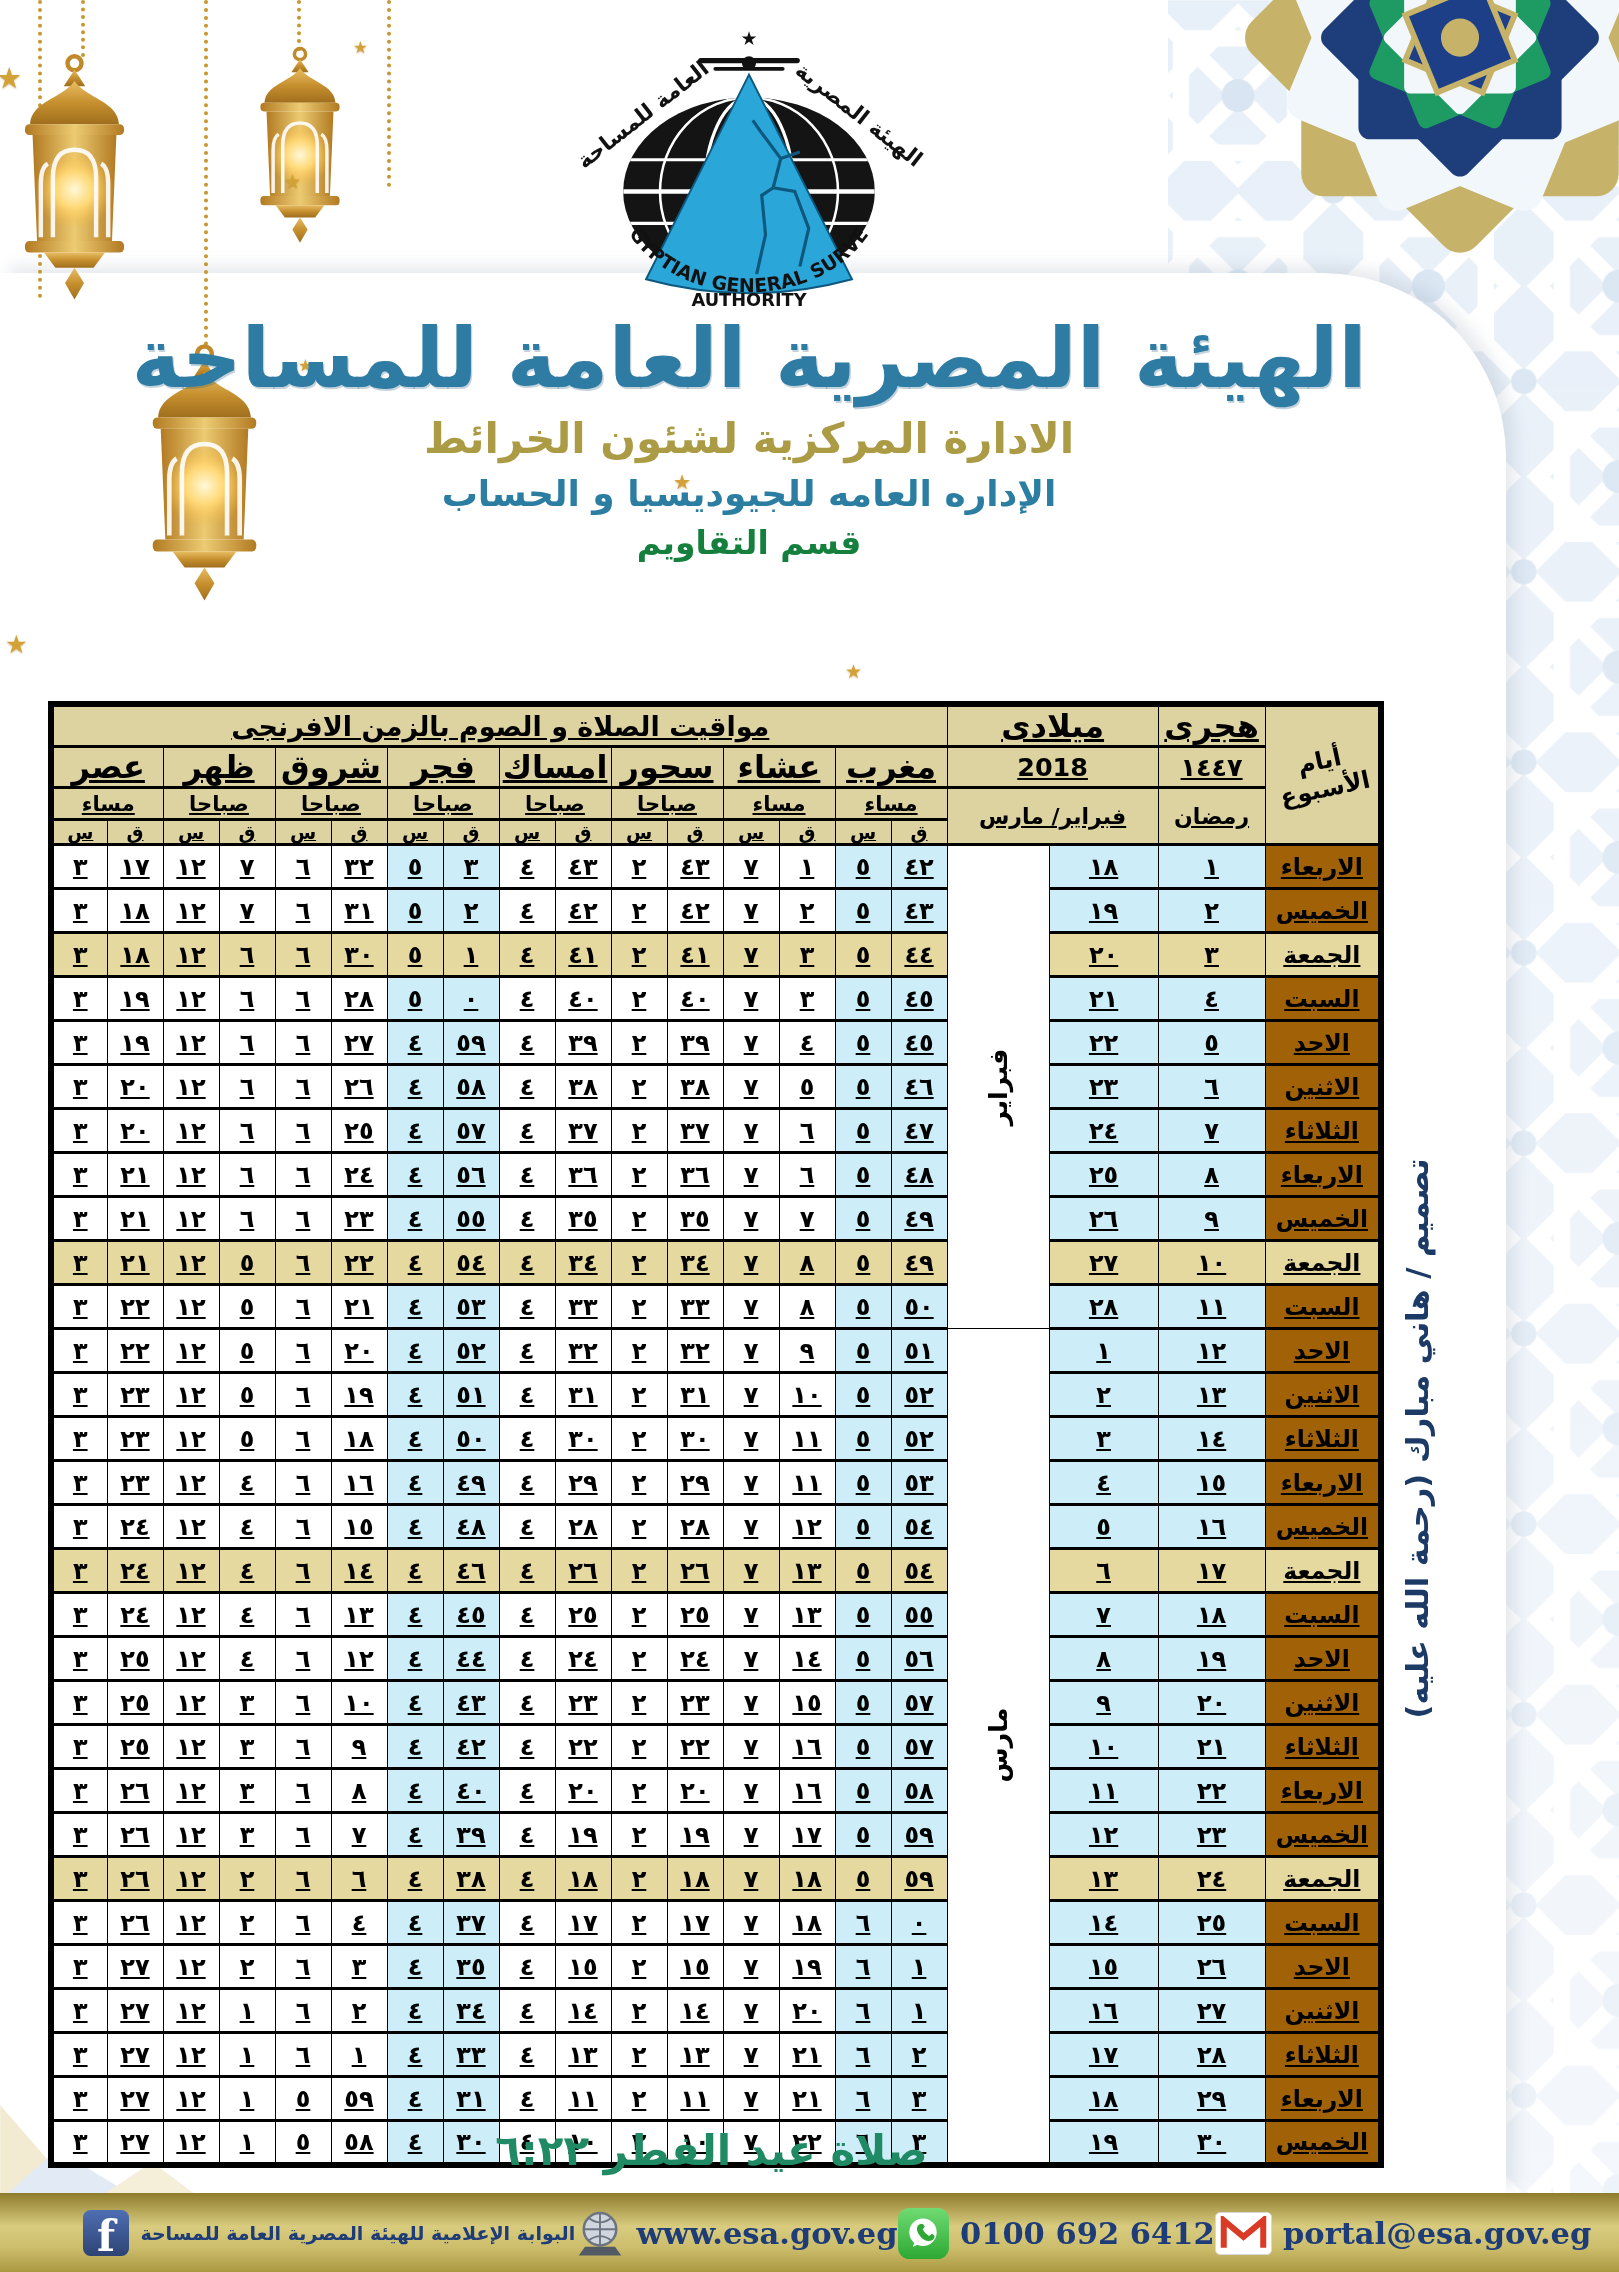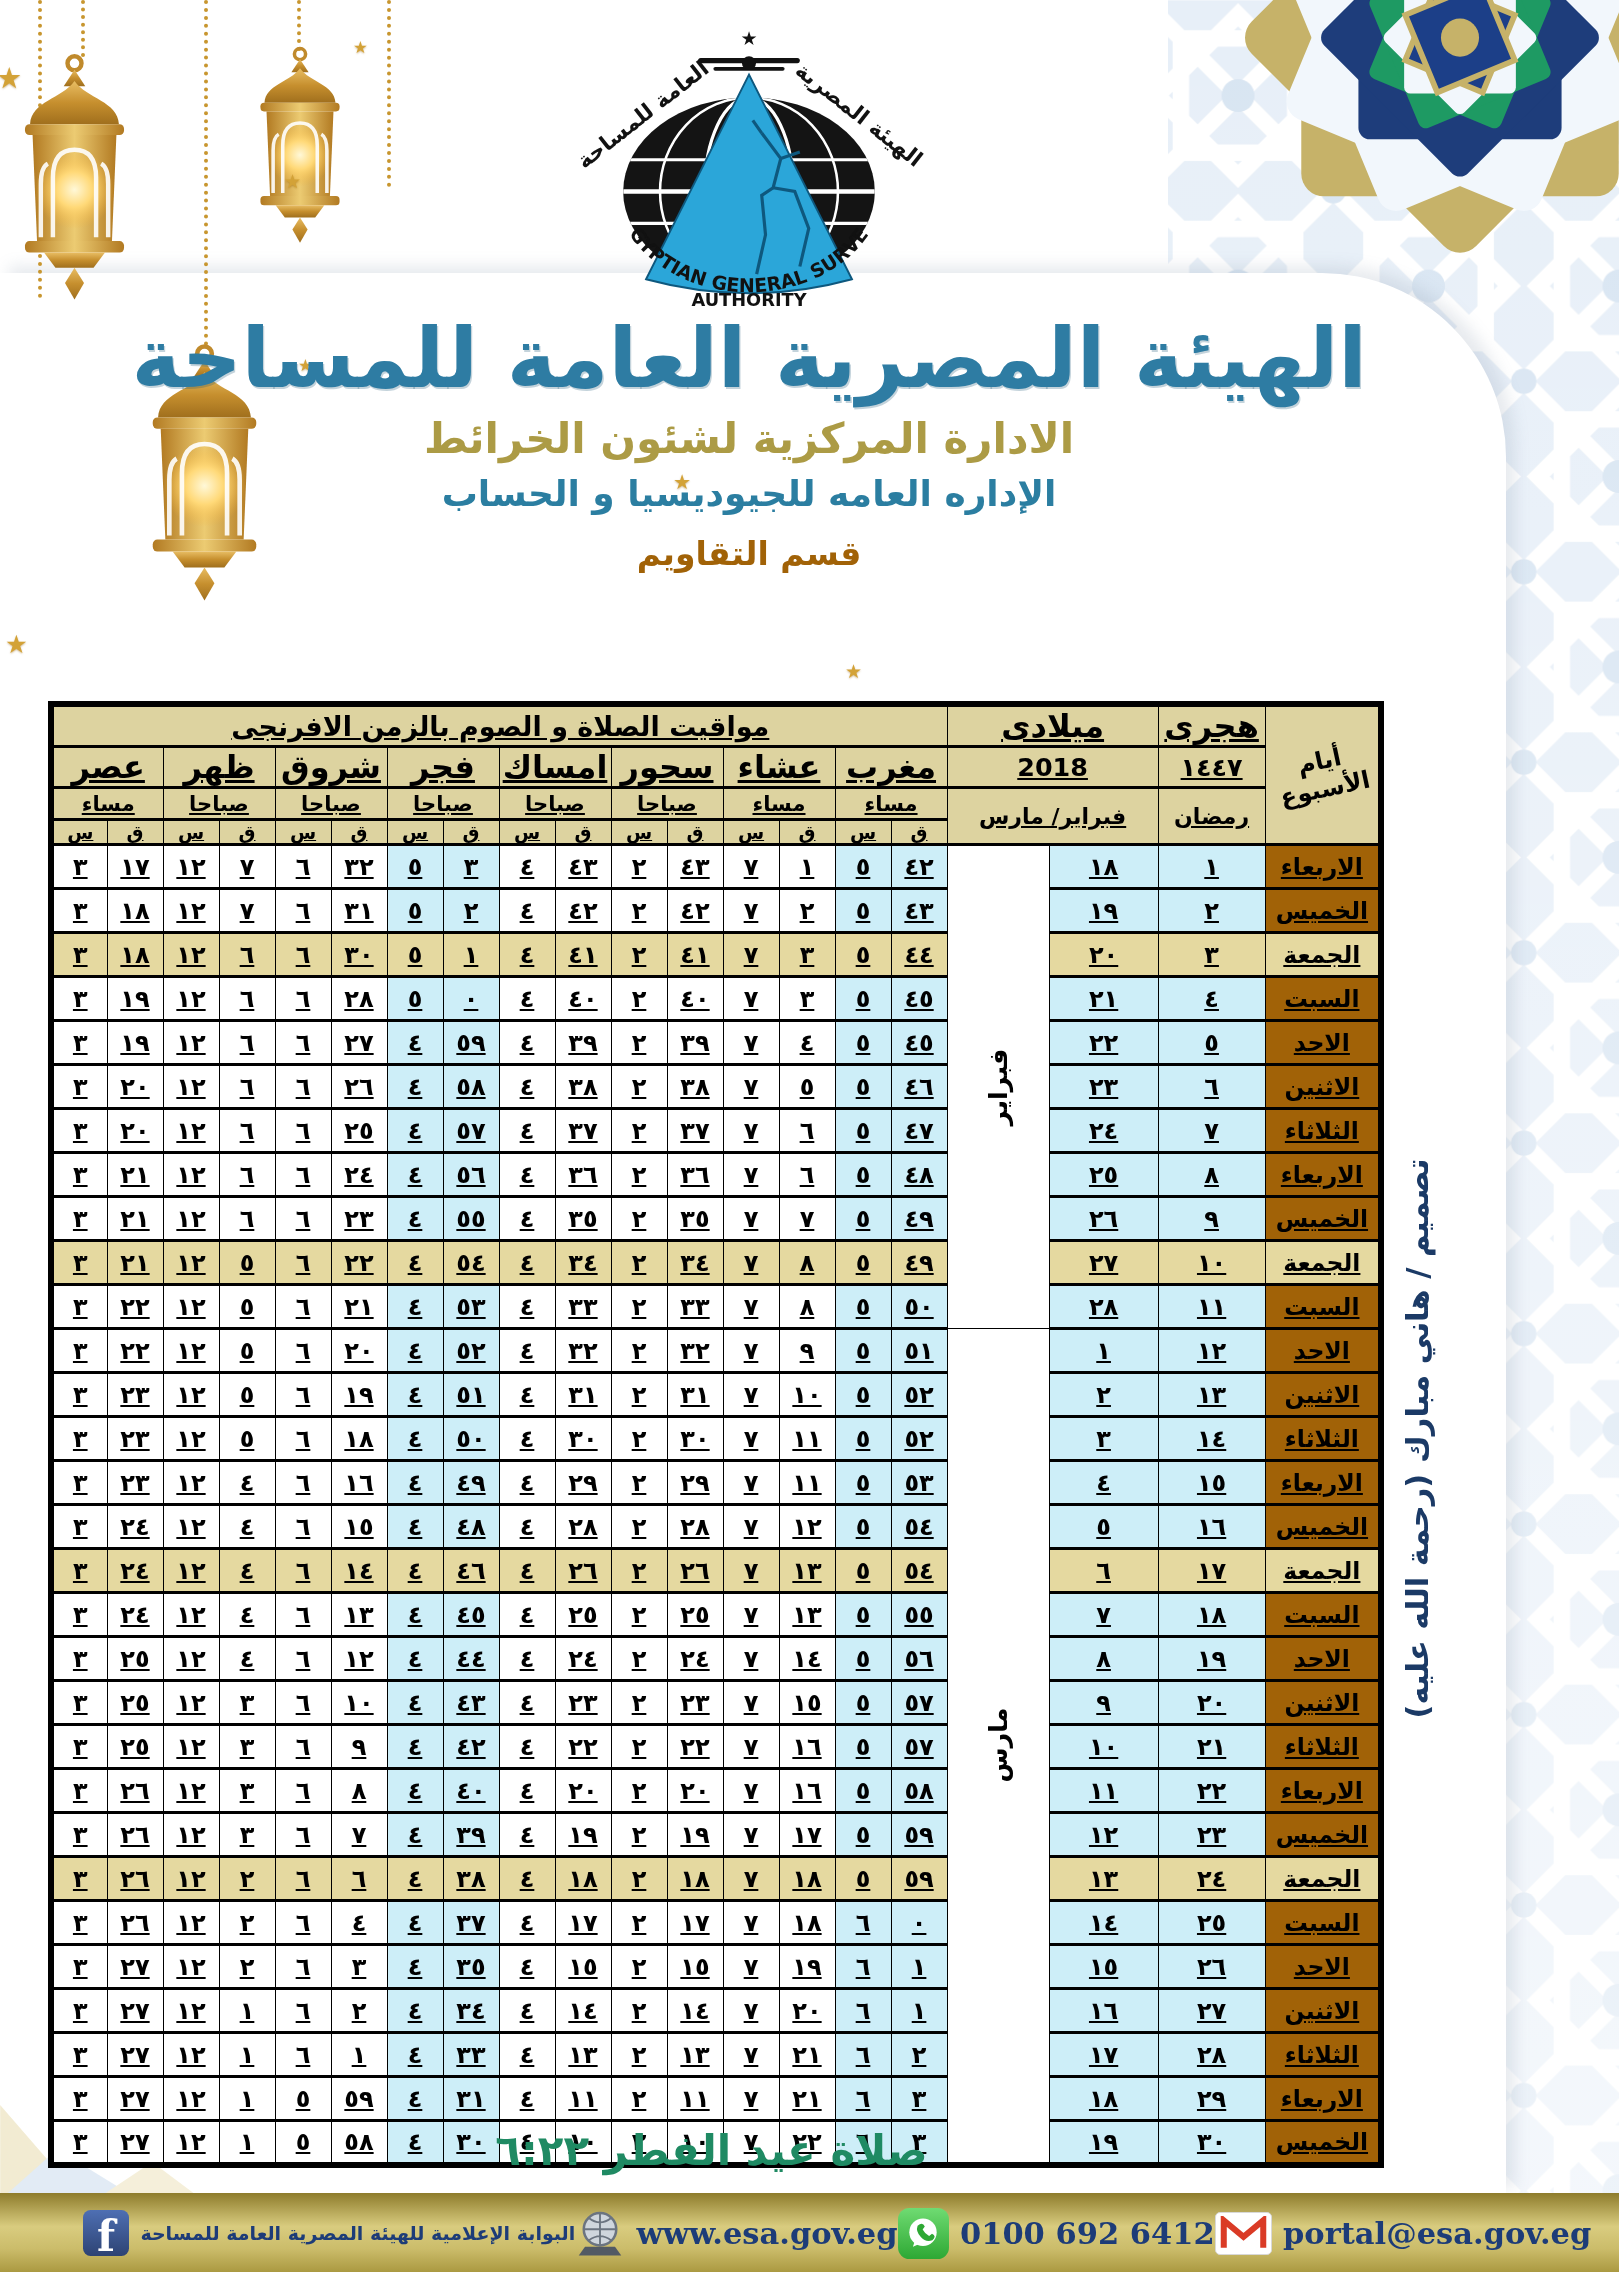--- a/index.html
+++ b/index.html
@@ -26,21 +26,21 @@
 
   
   .header-block { position:absolute; left:57px; top:25.4px; width:1384px; z-index:5; text-align:center; }
   .logo-wrap { height:286px; }
   .title-authority {
     margin-top:3.8px; font-size:83px; line-height:1.05; font-weight:bold;
     color:#2e7ca3; text-shadow:1.3px 1.9px 0 rgba(20,80,110,.25);
   }
   .title-central { margin-top:11.4px; font-size:42px; font-weight:bold; color:#ac9b45; }
   .title-geodesy { margin-top:10.2px; font-size:36px; font-weight:bold; color:#2b7ea1; }
-  .title-dept   { margin-top:20px; font-size:33px; font-weight:bold; color:#a16207; }
+  .title-dept   { margin-top:9px; font-size:33px; font-weight:bold; color:#15803d; }
   .title-main   {
     margin-top:10.2px; font-size:58px; font-weight:bold; color:#27876e;
     text-shadow:0.6px 1.3px 0 rgba(10,70,50,.25); white-space:nowrap;
   }
 
   
   .imsakia { position:absolute; left:48px; top:701px; z-index:6; }
   table.cal {
     border-collapse:collapse; table-layout:fixed; width:1327px;
     background:#fff; border:6.3px solid #000; direction:ltr;text-decoration:underline;

